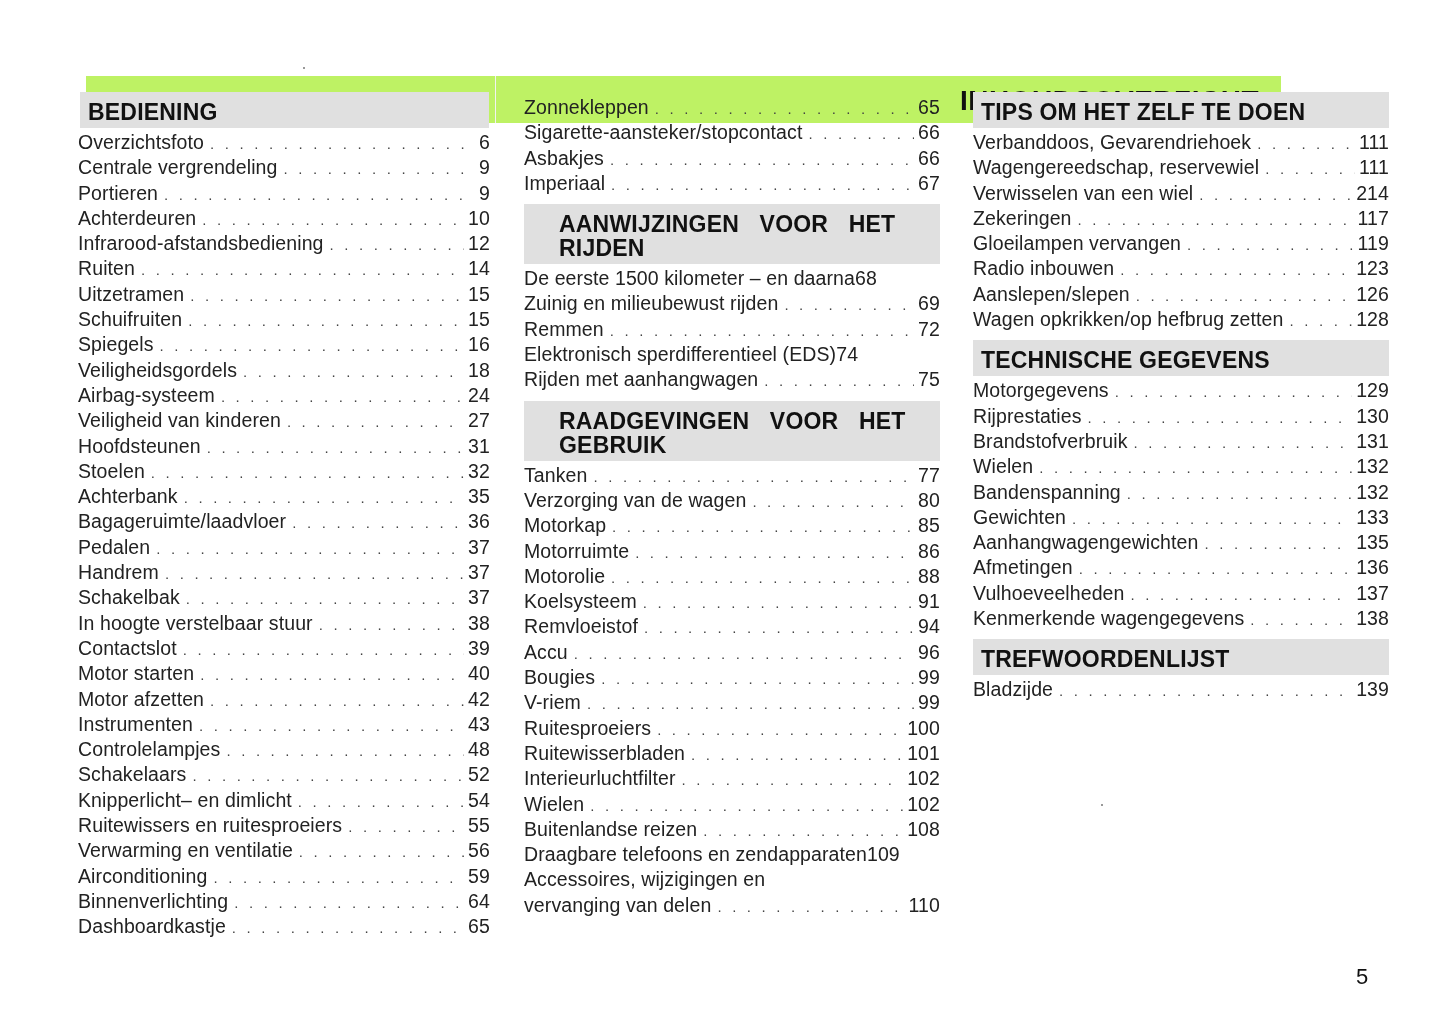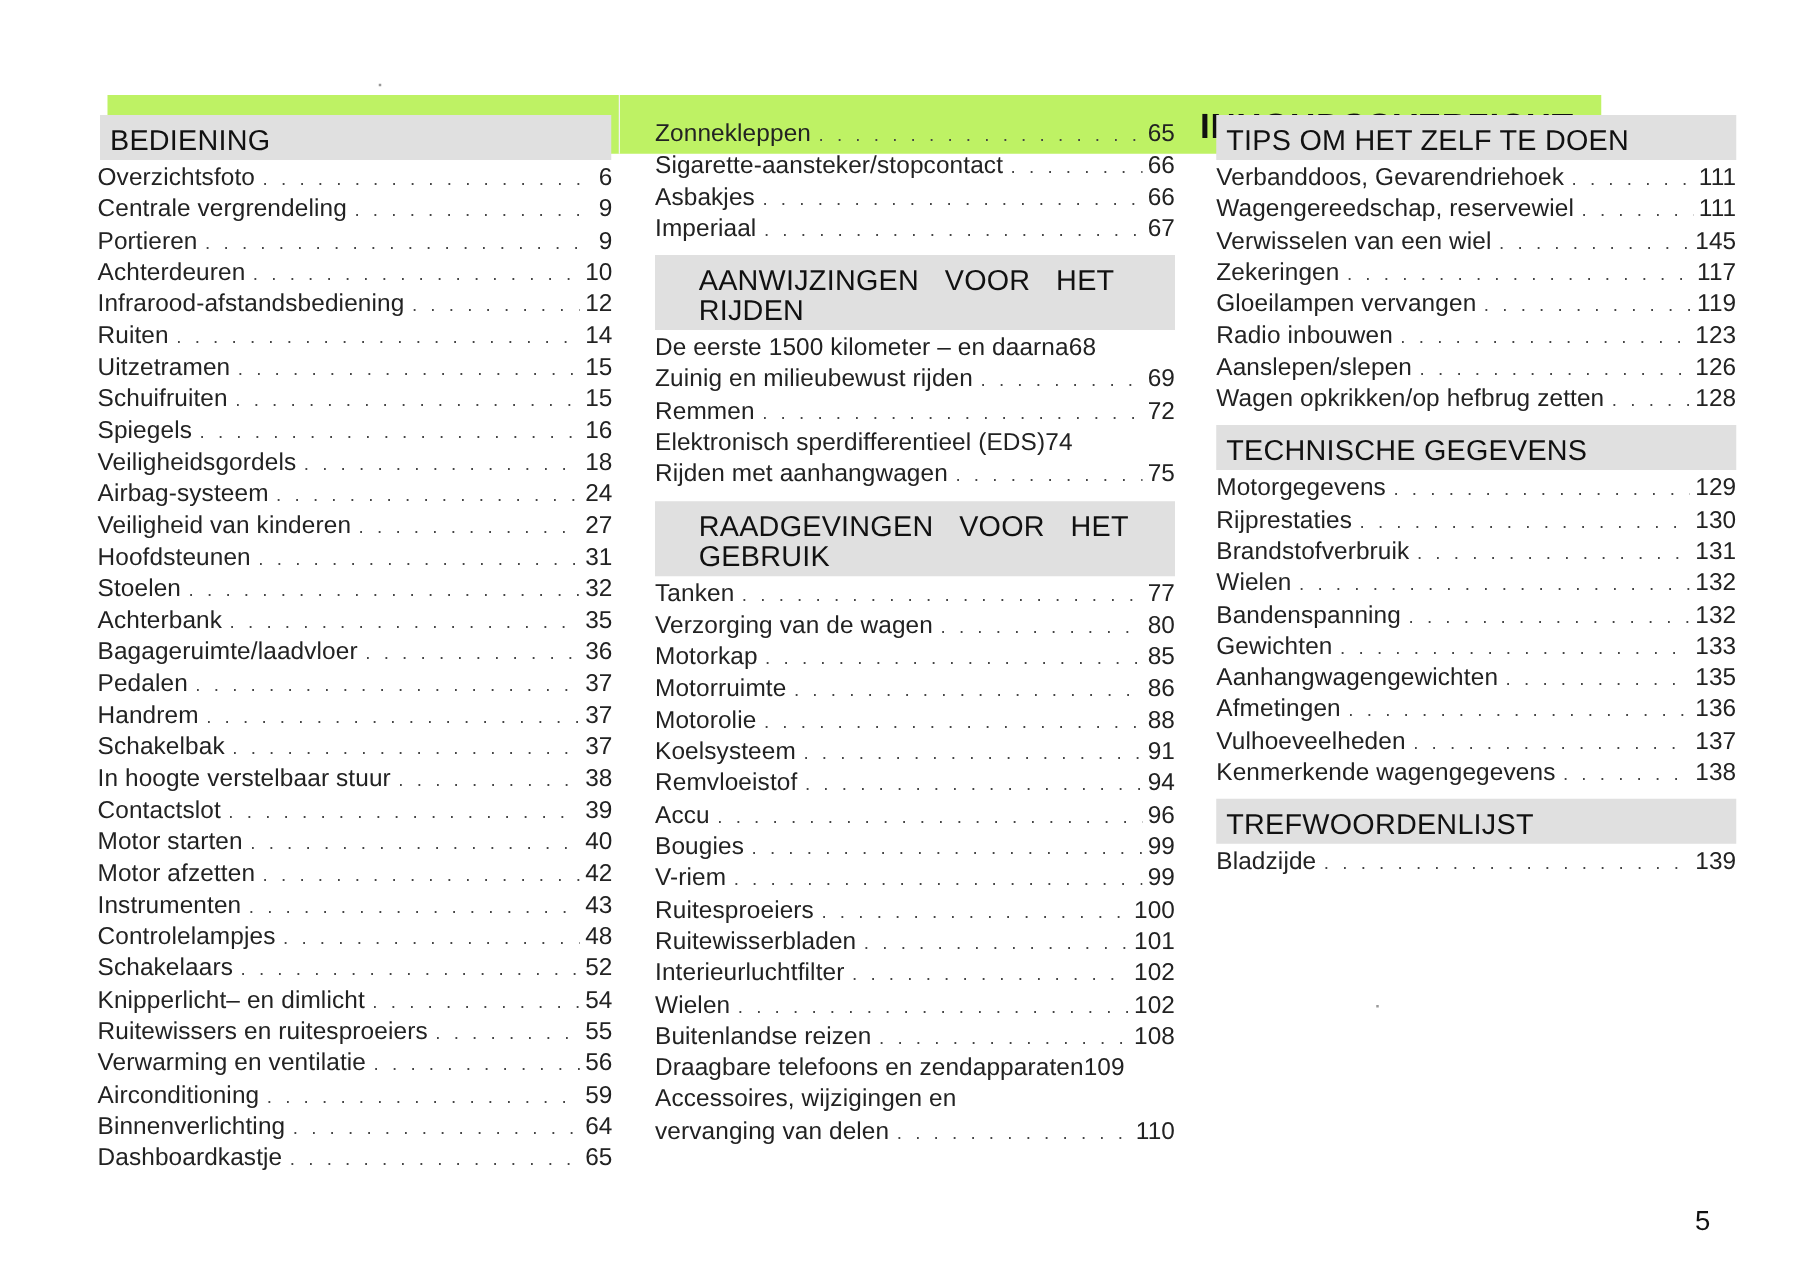--- a/index.html
+++ b/index.html
@@ -19,21 +19,21 @@
     position: absolute; right: 22px; top: 9px;
     font-weight: bold; font-size: 28px; letter-spacing: 0.5px; color: #111;
     margin: 0;
   }
   .col { position: absolute; top: 92px; }
   .col-1 { left: 78px; width: 412px; }
   .col-2 { left: 524px; width: 416px; top: 95px; }
   .col-3 { left: 973px; width: 416px; }
 
   .sec-head {
-    background: #e0e0e0; font-weight: normal; font-size: 23px; line-height: 24px;
+    background: #e0e0e0; font-weight: bold; font-size: 23px; line-height: 24px;
     color: #111; padding: 8px 8px 4px 8px; margin: 0 0 2px 0;
     letter-spacing: 0.2px;
   }
   .col-1 .sec-head { margin-left: 2px; width: 393px; }
   .sec-head.two-line { word-spacing: 14px; padding-left: 35px; }
   .sec-gap { height: 8px; }
 
   .row {
     display: flex; align-items: baseline; font-size: 19.5px; line-height: 25.3px;
     height: 25.3px; white-space: nowrap; color: #222; letter-spacing: 0.1px;
@@ -383,21 +383,21 @@
         <span class="p">111</span>
       </div>
       <div class="row">
         <span class="t">Wagengereedschap, reservewiel</span>
         <span class="dots"></span>
         <span class="p">111</span>
       </div>
       <div class="row">
         <span class="t">Verwisselen van een wiel</span>
         <span class="dots"></span>
-        <span class="p">145</span>
+        <span class="p">214</span>
       </div>
       <div class="row">
         <span class="t">Zekeringen</span>
         <span class="dots"></span>
         <span class="p">117</span>
       </div>
       <div class="row">
         <span class="t">Gloeilampen vervangen</span>
         <span class="dots"></span>
         <span class="p">119</span>

